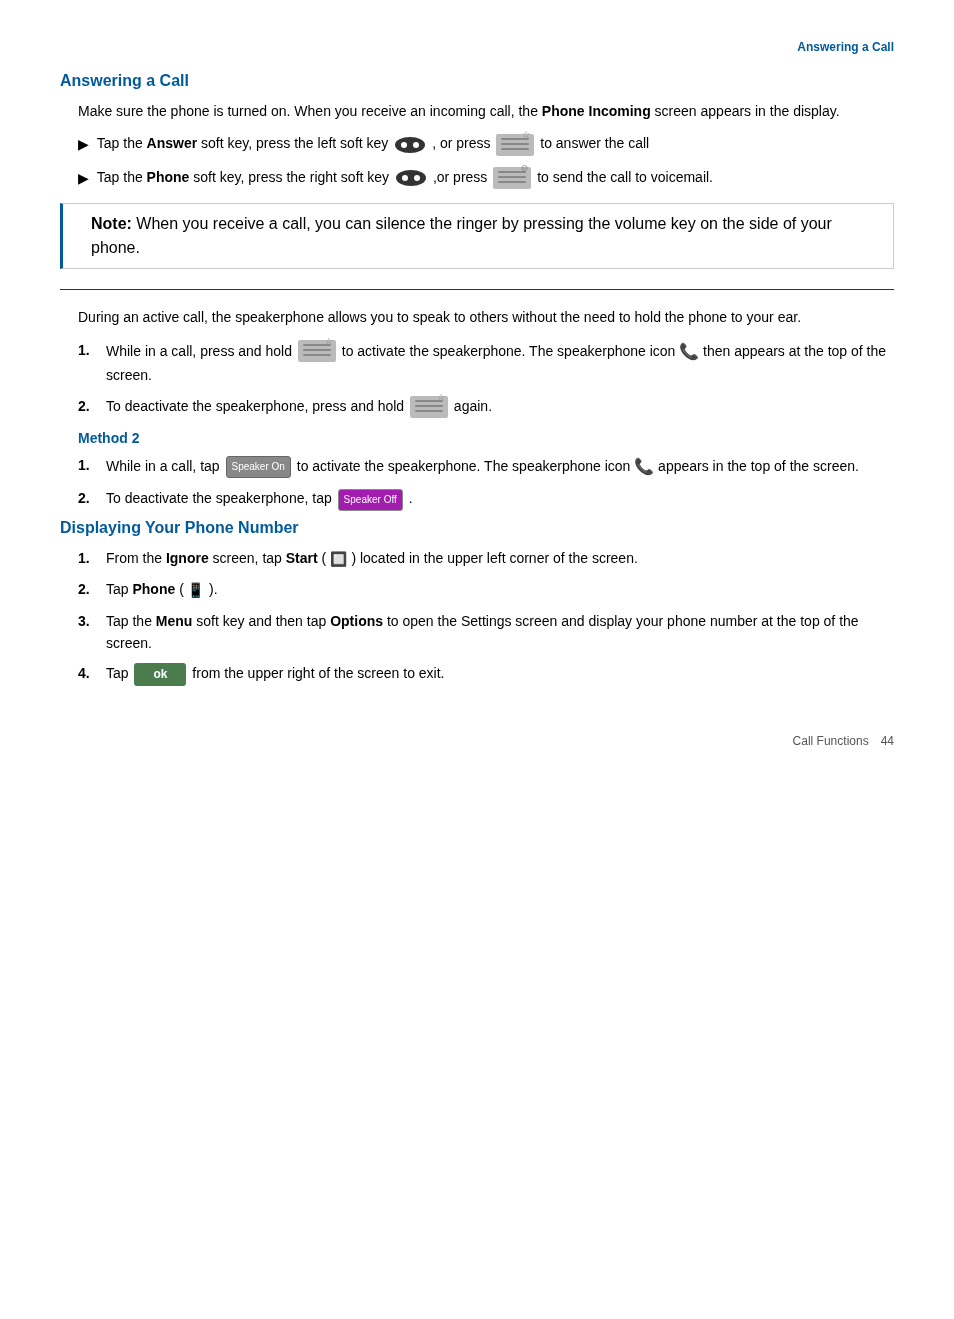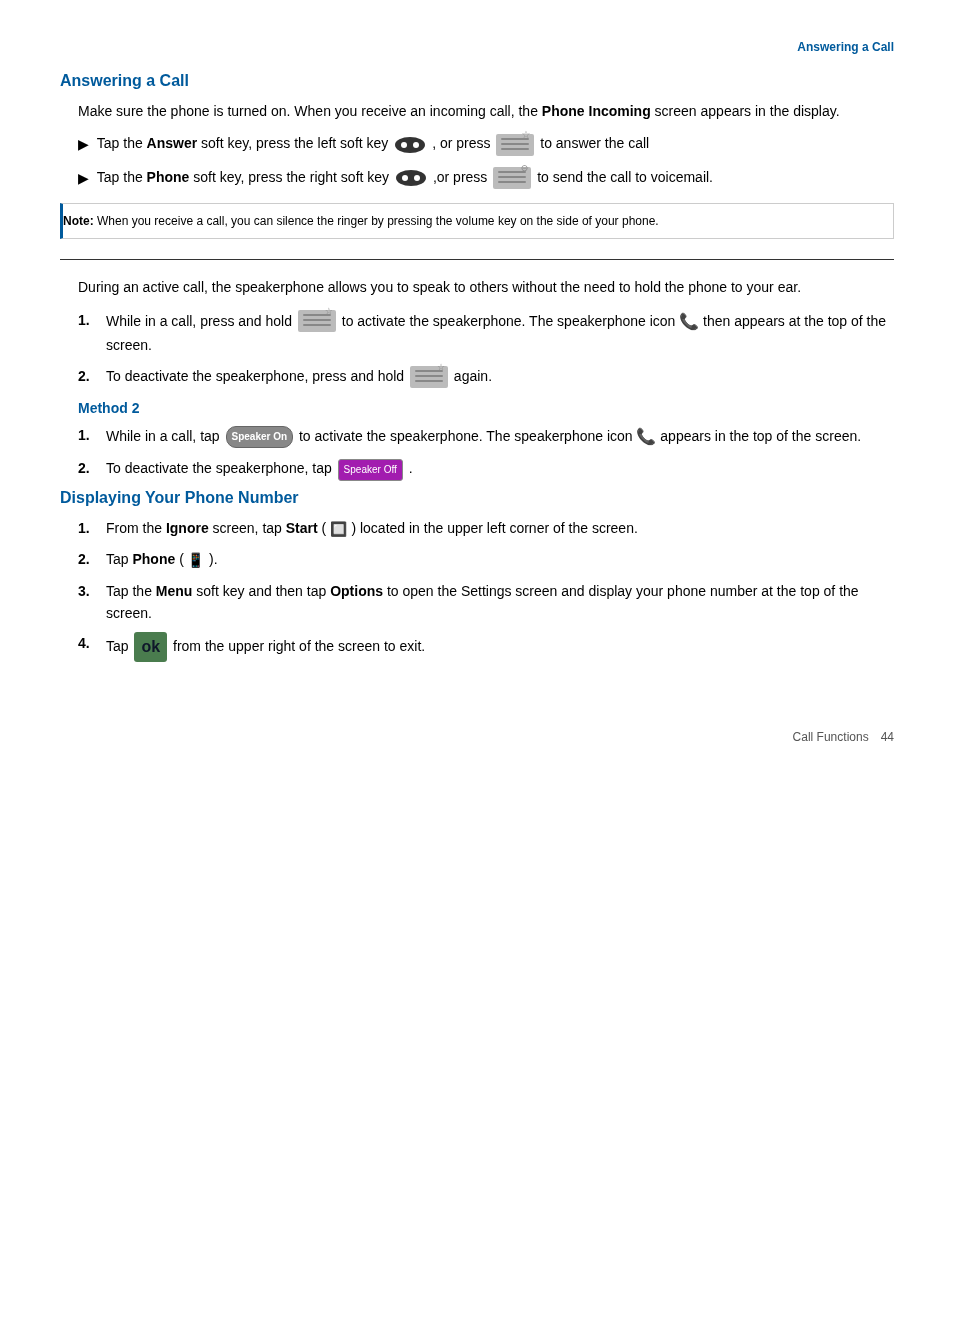--- a/index.html
+++ b/index.html
@@ -44,22 +44,22 @@
     .bullet-arrow {
       color: #000;
       font-size: 14px;
       margin-right: 8px;
       margin-top: 1px;
       flex-shrink: 0;
     }
     .note-box {
       border: 1px solid #ccc;
       border-left: 3px solid #005a9c;
-      padding: 8px 0;
-      font-size: 12px;
+      padding: 8px 28px;
+      font-size: 16px;
       margin: 14px 0 20px 0;
       background: #fff;
       line-height: 1.5;
     }
     .note-box .note-label {
       font-weight: bold;
     }
     .numbered-list {
       list-style: none;
       margin: 8px 0 8px 18px;
@@ -82,60 +82,59 @@
       font-size: 14px;
       margin: 12px 0 6px 18px;
     }
 
     .speaker-on-btn {
       display: inline-block;
       background: #888;
       color: #fff;
       font-size: 10px;
       padding: 2px 5px;
-      border-radius: 10px;
+      border-radius: 3px;
       vertical-align: middle;
       margin: 0 2px;
       border: 1px solid #666;
-      font-weight: bold;
     }
     .speaker-off-btn {
       display: inline-block;
       background: #a21caf;
       color: #fff;
       font-size: 10px;
       padding: 2px 5px;
       border-radius: 3px;
       vertical-align: middle;
       margin: 0 2px;
       border: 1px solid #888;
     }
 
     .ok-btn {
       display: inline-flex;
       align-items: center;
       justify-content: center;
       background: #4a7c4e;
-      color: #0f172a;
-      font-size: 16px;
-      font-weight: bold;
-      padding: 2px 7px;
+      color: #ffffff;
+      font-size: 12px;
+      font-weight: bold;
+      padding: 2px 19px;
       border-radius: 3px;
       vertical-align: middle;
       margin: 0 2px;
     }
 
     .divider-line {
       border: none;
       border-top: 1px solid #333;
       margin: 16px 0;
     }
 
     .page-footer {
-      margin-top: 68px;
+      margin-top: 48px;
       display: flex;
       justify-content: flex-end;
       align-items: flex-end;
       font-size: 12px;
       color: #555;
     }
     .page-footer .footer-left {
       flex: 1;
     }
     .page-footer .footer-right {

